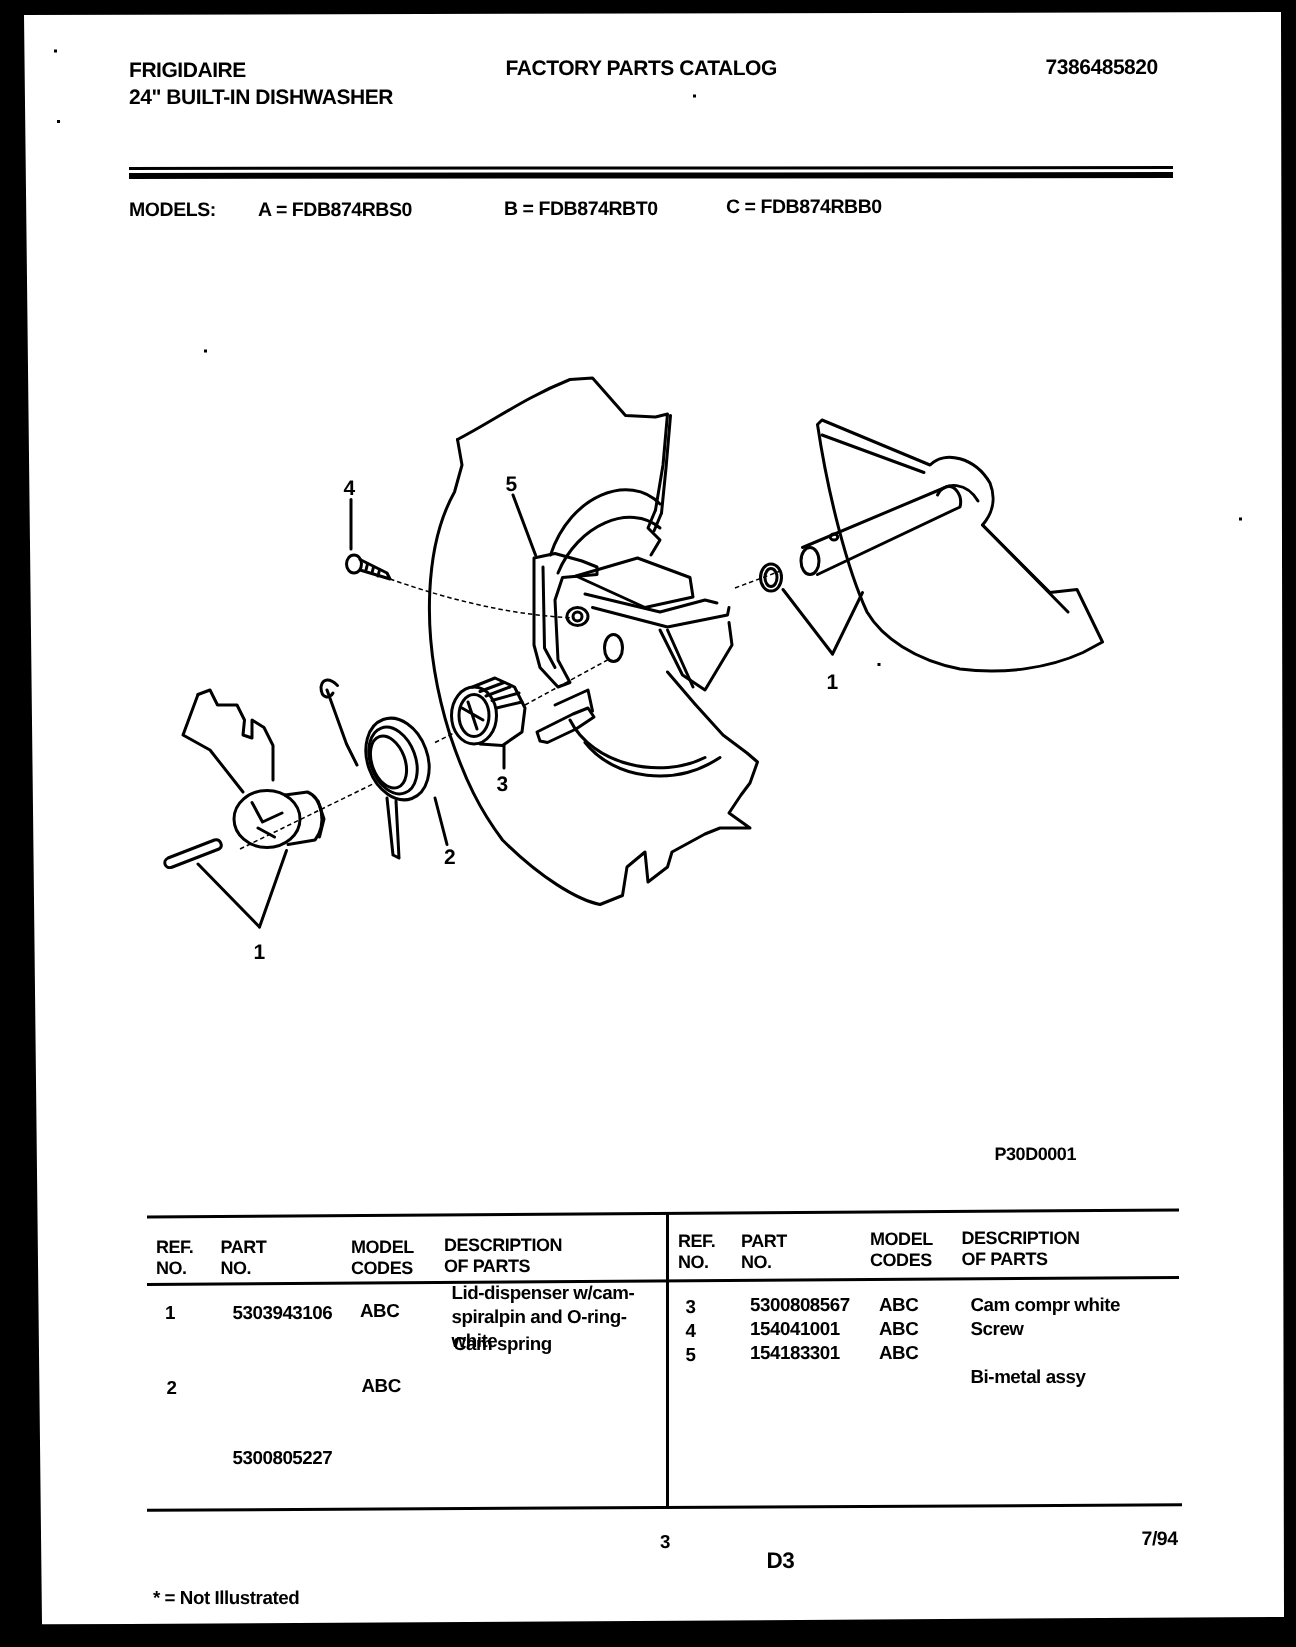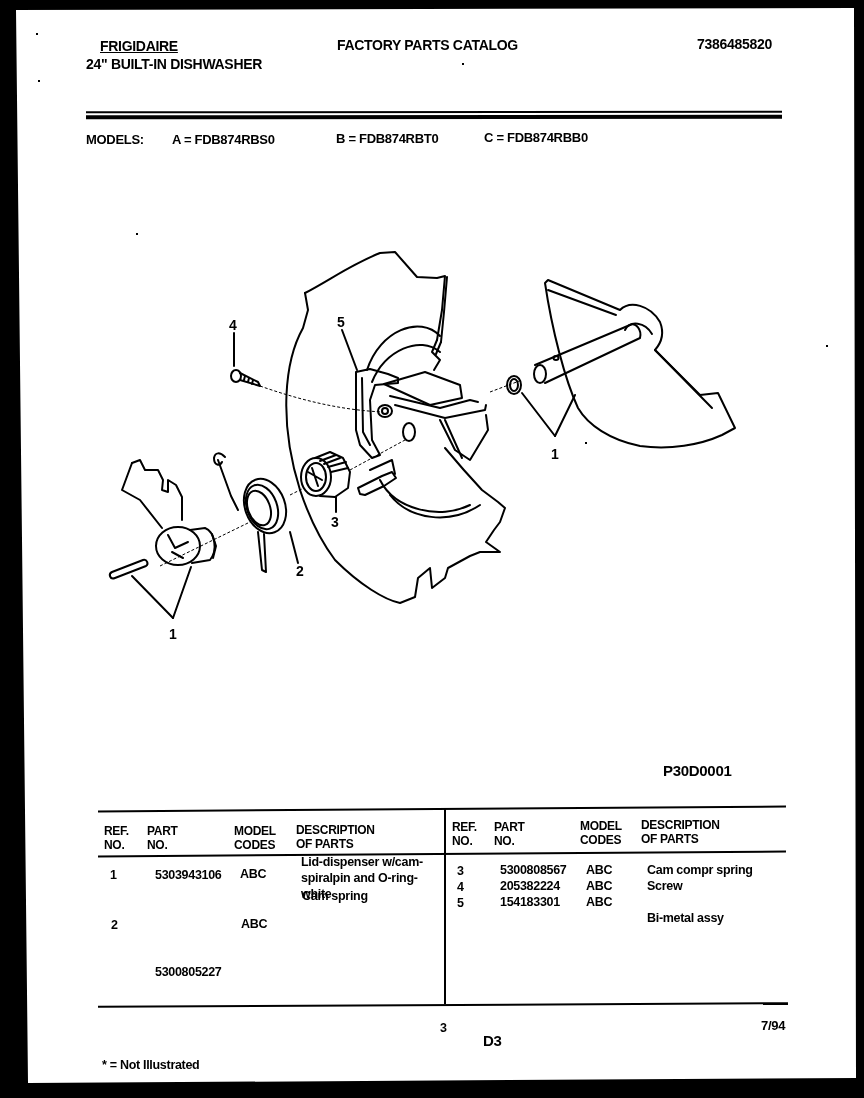--- a/index.html
+++ b/index.html
@@ -18,21 +18,21 @@
   .th { font-size: 12px; line-height: 14px; }
   .td { font-size: 12.5px; line-height: 16px; }
   .diagram { position: absolute; left: 0; top: 0; }
   .dot { position: absolute; width: 2px; height: 2px; background: #000; }
 </style>
 </head>
 <body>
 
 <div class="page">
 
-  <div class="t hdr" style="left:100px;top:38px;text-decoration:underline;">FRIGIDAIRE</div>
+  <div class="t hdr" style="left:86px;top:38px;">FRIGIDAIRE</div>
   <div class="t hdr" style="left:86px;top:56px;">24" BUILT-IN DISHWASHER</div>
   <div class="t hdr" style="left:337px;top:37px;">FACTORY PARTS CATALOG</div>
   <div class="t hdr" style="left:697px;top:36px;">7386485820</div>
   <div class="dot" style="left:462px;top:63px;"></div>
   <div class="dot" style="left:36px;top:33px;"></div>
   <div class="dot" style="left:38px;top:80px;"></div>
 
   <div class="hline" style="left:86px;top:111px;width:696px;height:2px;transform:rotate(-0.05deg);"></div>
   <div class="hline" style="left:86px;top:115px;width:696px;height:4px;transform:rotate(-0.05deg);"></div>
 
@@ -136,21 +136,21 @@
       <text x="296" y="576">2</text>
       <text x="331" y="527">3</text>
       <text x="169" y="639">1</text>
     </g>
   </svg>
 
   <div class="dot" style="left:136px;top:233px;"></div>
   <div class="dot" style="left:826px;top:345px;"></div>
   <div class="dot" style="left:585px;top:442px;"></div>
 
-  <div class="t" style="left:663px;top:762px;font-size:15px;">P30D0001</div>
+  <div class="t" style="left:663px;top:762px;font-size:12px;">P30D0001</div>
 
   <div class="hline" style="left:98px;top:808px;width:688px;height:2px;transform:rotate(-0.4deg);"></div>
   <div class="hline" style="left:98px;top:853px;width:688px;height:2px;transform:rotate(-0.4deg);"></div>
   <div class="hline" style="left:98px;top:1004px;width:690px;height:2px;transform:rotate(-0.3deg);"></div>
   <div class="hline" style="left:444px;top:808px;width:2px;height:196px;"></div>
 
   <div class="t th" style="left:104px;top:824px;">
       <div>REF.</div>
       <div>NO.</div>
     </div>
@@ -198,32 +198,32 @@
     <div class="t td" style="left:111px;top:917px;">2</div>
     <div class="t td" style="left:155px;top:917px;margin-top:47px;">5300805227</div>
     <div class="t td" style="left:241px;top:916px;">ABC</div>
     <div class="t td" style="left:302px;top:888px;">Cam spring</div>
   </div>
 
   <div>
     <div class="t td" style="left:457px;top:863px;">3</div>
     <div class="t td" style="left:500px;top:862px;text-align:center;">5300808567</div>
     <div class="t td" style="left:586px;top:862px;">ABC</div>
-    <div class="t td" style="left:647px;top:862px;">Cam compr spring</div>
+    <div class="t td" style="left:647px;top:862px;">Cam compr white</div>
   </div>
   <div>
     <div class="t td" style="left:457px;top:879px;">4</div>
-    <div class="t td" style="left:500px;top:878px;">205382224</div>
+    <div class="t td" style="left:500px;top:878px;">154041001</div>
     <div class="t td" style="left:586px;top:878px;">ABC</div>
     <div class="t td" style="left:647px;top:878px;">Screw</div>
   </div>
   <div>
     <div class="t td" style="left:457px;top:895px;">5</div>
     <div class="t td" style="left:500px;top:894px;">154183301</div>
     <div class="t td" style="left:586px;top:894px;">ABC</div>
     <div class="t td" style="left:647px;top:894px;margin-top:16px;">Bi-metal assy</div>
   </div>
 
   <div class="t" style="left:102px;top:1022px;font-size:12.5px;margin-top:36px;">* = Not Illustrated</div>
   <div class="t" style="left:440px;top:1021px;font-size:12.5px;">3</div>
-  <div class="t" style="left:483px;top:1032px;font-size:15px;">D3</div>
+  <div class="t" style="left:511px;top:1032px;font-size:15px;">D3</div>
   <div class="t" style="left:761px;top:1018px;font-size:13px;">7/94</div>
 </div>
 
 </body></html>

